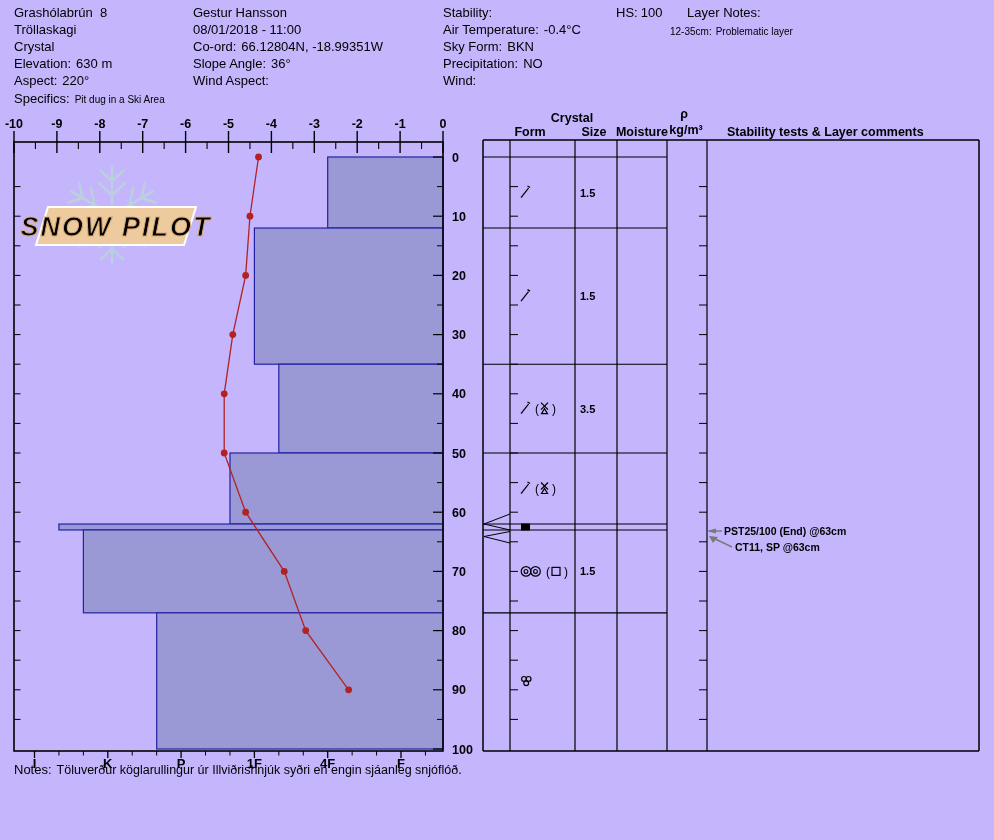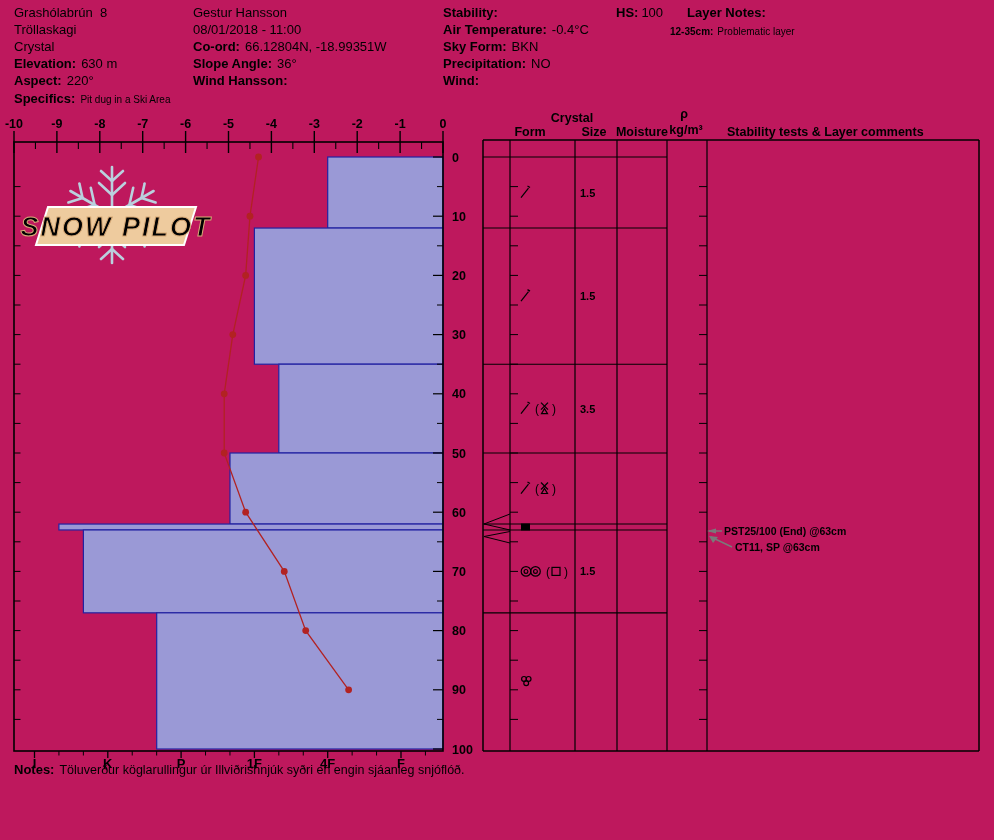--- a/index.html
+++ b/index.html
@@ -1,19 +1,19 @@
 <!DOCTYPE html>
 <html><head>
 <meta charset="utf-8">
 <style>
   html,body{margin:0;padding:0;background:#fff;}
-  .page{position:relative;width:994px;height:840px;background:#be185d;overflow:hidden;
+  .page{position:relative;width:994px;height:840px;background:#c4b5fd;overflow:hidden;
         font-family:"Liberation Sans",sans-serif;color:#000;}
   .hrow{position:absolute;white-space:pre;font-size:13px;line-height:15px;}
-  .b{font-weight:bold;}
+  .b{font-weight:normal;}
   .sm{font-size:10px;}
   .val{margin-left:5px;}
   #profile-svg{position:absolute;left:0;top:0;}
   svg text{font-family:"Liberation Sans",sans-serif;fill:#000;}
 </style>
 </head>
 <body>
 
 <div class="page">
 
@@ -21,21 +21,21 @@
   <div class="hrow" style="left:14px;top:22px"><span>Tröllaskagi</span></div>
   <div class="hrow" style="left:14px;top:39px"><span>Crystal</span></div>
   <div class="hrow" style="left:14px;top:56px"><span class="b">Elevation:</span><span class="val">630 m</span></div>
   <div class="hrow" style="left:14px;top:73px"><span class="b">Aspect:</span><span class="val">220°</span></div>
   <div class="hrow" style="left:14px;top:91px"><span class="b">Specifics:</span><span class="val sm">Pit dug in a Ski Area</span></div>
 
   <div class="hrow" style="left:193px;top:5px"><span>Gestur Hansson</span></div>
   <div class="hrow" style="left:193px;top:22px"><span>08/01/2018 - 11:00</span></div>
   <div class="hrow" style="left:193px;top:39px"><span class="b">Co-ord:</span><span class="val">66.12804N, -18.99351W</span></div>
   <div class="hrow" style="left:193px;top:56px"><span class="b">Slope Angle:</span><span class="val">36°</span></div>
-  <div class="hrow" style="left:193px;top:73px"><span class="b">Wind Hansson:</span><span class="val"></span></div>
+  <div class="hrow" style="left:193px;top:73px"><span class="b">Wind Aspect:</span><span class="val"></span></div>
 
   <div class="hrow" style="left:443px;top:5px"><span class="b">Stability:</span><span class="val"></span></div>
   <div class="hrow" style="left:443px;top:22px"><span class="b">Air Temperature:</span><span class="val">-0.4°C</span></div>
   <div class="hrow" style="left:443px;top:39px"><span class="b">Sky Form:</span><span class="val">BKN</span></div>
   <div class="hrow" style="left:443px;top:56px"><span class="b">Precipitation:</span><span class="val">NO</span></div>
   <div class="hrow" style="left:443px;top:73px"><span class="b">Wind:</span><span class="val"></span></div>
 
   <div class="hrow" style="left:616px;top:5px"><span class="b">HS:</span><span style="margin-left:3px">100</span></div>
   <div class="hrow" style="left:687px;top:5px"><span class="b">Layer Notes:</span></div>
   <div class="hrow sm" style="left:670px;top:24px"><span class="b">12-35cm:</span><span style="margin-left:4px">Problematic layer</span></div>

